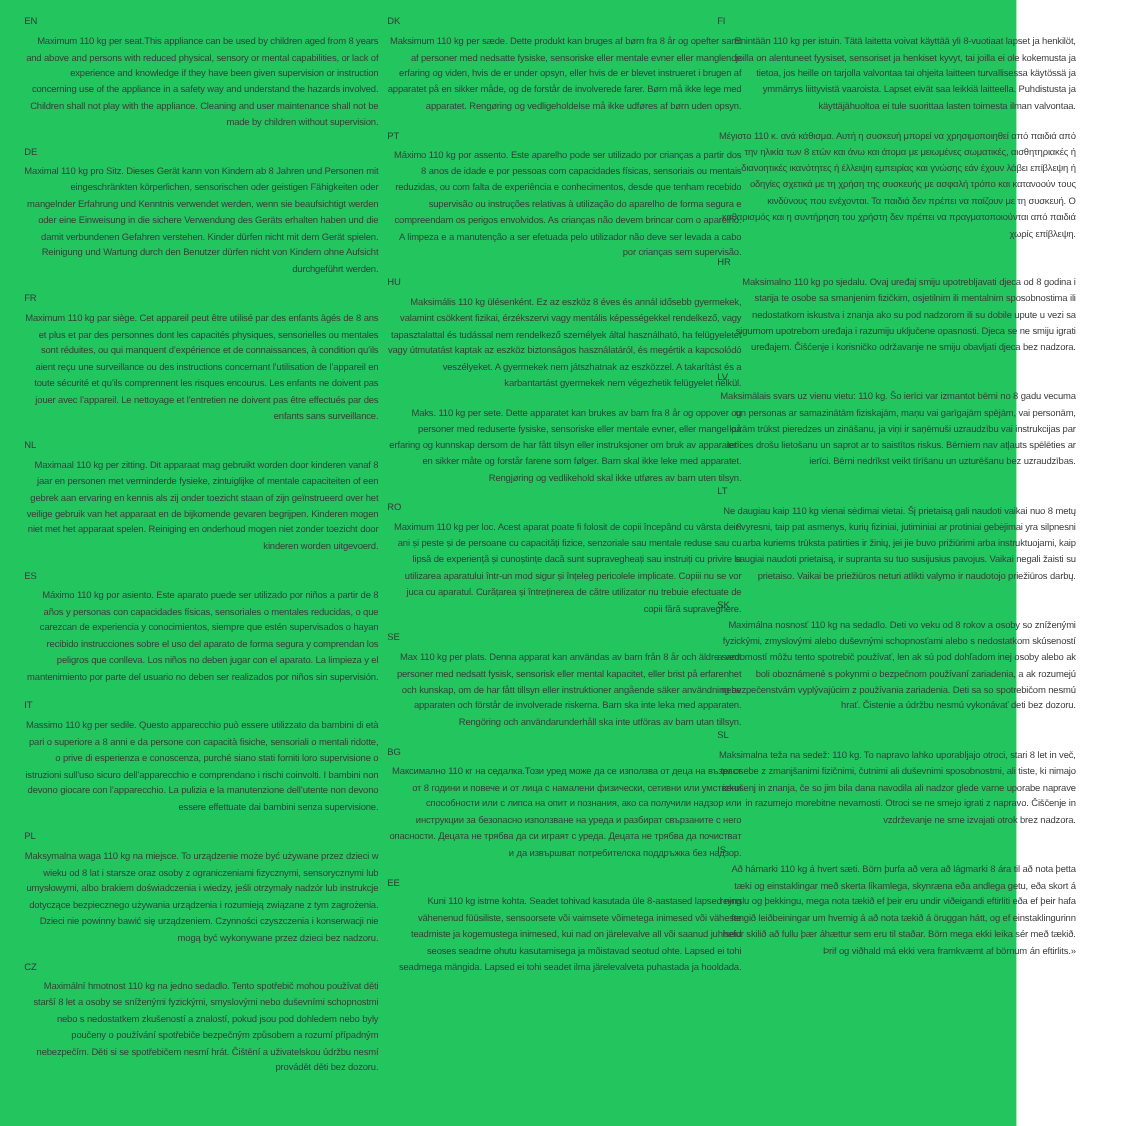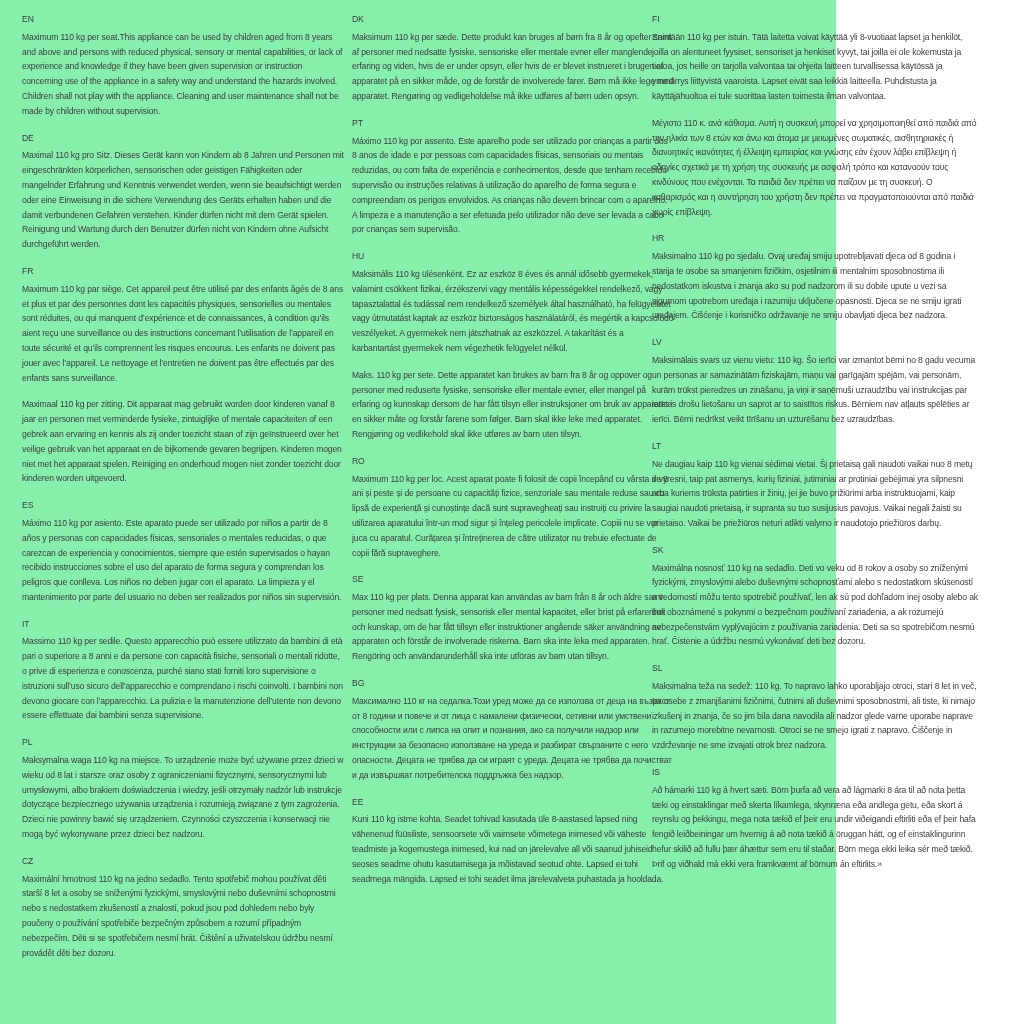--- a/index.html
+++ b/index.html
@@ -8,23 +8,23 @@
     background: #ffffff;
   }
   body {
     width: 1024px;
     height: 1024px;
     overflow: hidden;
     font-family: "Liberation Sans", sans-serif;
   }
   .page {
     position: relative;
-    width: 836px;
+    width: 924px;
     height: 1024px;
-    background: #86efac;
+    background: #22c55e;
   }
   .col {
     position: absolute;
     top: 12px;
   }
   .col-1 { left: 22px;  width: 322px; }
   .col-2 { left: 352px; width: 322px; }
   .col-3 { left: 652px; width: 326px; }
   .lang-section {
     margin: 0 0 12px 0;
@@ -36,21 +36,21 @@
     font-weight: 400;
     margin: 0 0 3px 0;
     letter-spacing: -0.1px;
   }
   .lang-text {
     font-size: 8.6px;
     line-height: 14.8px;
     color: #3d3d3d;
     letter-spacing: -0.15px;
     margin: 0;
-    text-align: left;
+    text-align: right;
     word-spacing: 0.1px;
   }
 </style>
 </head>
 <body>
 
 <div class="page">
 
   <div class="col col-1">
     <div class="lang-section">
@@ -59,20 +59,21 @@
     </div>
     <div class="lang-section">
       <p class="lang-code">DE</p>
       <p class="lang-text">Maximal 110 kg pro Sitz. Dieses Gerät kann von Kindern ab 8 Jahren und Personen mit eingeschränkten körperlichen, sensorischen oder geistigen Fähigkeiten oder mangelnder Erfahrung und Kenntnis verwendet werden, wenn sie beaufsichtigt werden oder eine Einweisung in die sichere Verwendung des Geräts erhalten haben und die damit verbundenen Gefahren verstehen. Kinder dürfen nicht mit dem Gerät spielen. Reinigung und Wartung durch den Benutzer dürfen nicht von Kindern ohne Aufsicht durchgeführt werden.</p>
     </div>
     <div class="lang-section">
       <p class="lang-code">FR</p>
       <p class="lang-text">Maximum 110 kg par siège. Cet appareil peut être utilisé par des enfants âgés de 8 ans et plus et par des personnes dont les capacités physiques, sensorielles ou mentales sont réduites, ou qui manquent d’expérience et de connaissances, à condition qu’ils aient reçu une surveillance ou des instructions concernant l’utilisation de l’appareil en toute sécurité et qu’ils comprennent les risques encourus. Les enfants ne doivent pas jouer avec l’appareil. Le nettoyage et l’entretien ne doivent pas être effectués par des enfants sans surveillance.</p>
     </div>
     <div class="lang-section">
+      <p class="lang-code">NL</p>
       <p class="lang-text">Maximaal 110 kg per zitting. Dit apparaat mag gebruikt worden door kinderen vanaf 8 jaar en personen met verminderde fysieke, zintuiglijke of mentale capaciteiten of een gebrek aan ervaring en kennis als zij onder toezicht staan of zijn geïnstrueerd over het veilige gebruik van het apparaat en de bijkomende gevaren begrijpen. Kinderen mogen niet met het apparaat spelen. Reiniging en onderhoud mogen niet zonder toezicht door kinderen worden uitgevoerd.</p>
     </div>
     <div class="lang-section">
       <p class="lang-code">ES</p>
       <p class="lang-text">Máximo 110 kg por asiento. Este aparato puede ser utilizado por niños a partir de 8 años y personas con capacidades físicas, sensoriales o mentales reducidas, o que carezcan de experiencia y conocimientos, siempre que estén supervisados o hayan recibido instrucciones sobre el uso del aparato de forma segura y comprendan los peligros que conlleva. Los niños no deben jugar con el aparato. La limpieza y el mantenimiento por parte del usuario no deben ser realizados por niños sin supervisión.</p>
     </div>
     <div class="lang-section">
       <p class="lang-code">IT</p>
       <p class="lang-text">Massimo 110 kg per sedile. Questo apparecchio può essere utilizzato da bambini di età pari o superiore a 8 anni e da persone con capacità fisiche, sensoriali o mentali ridotte, o prive di esperienza e conoscenza, purché siano stati forniti loro supervisione o istruzioni sull’uso sicuro dell’apparecchio e comprendano i rischi coinvolti. I bambini non devono giocare con l’apparecchio. La pulizia e la manutenzione dell’utente non devono essere effettuate dai bambini senza supervisione.</p>
     </div>

